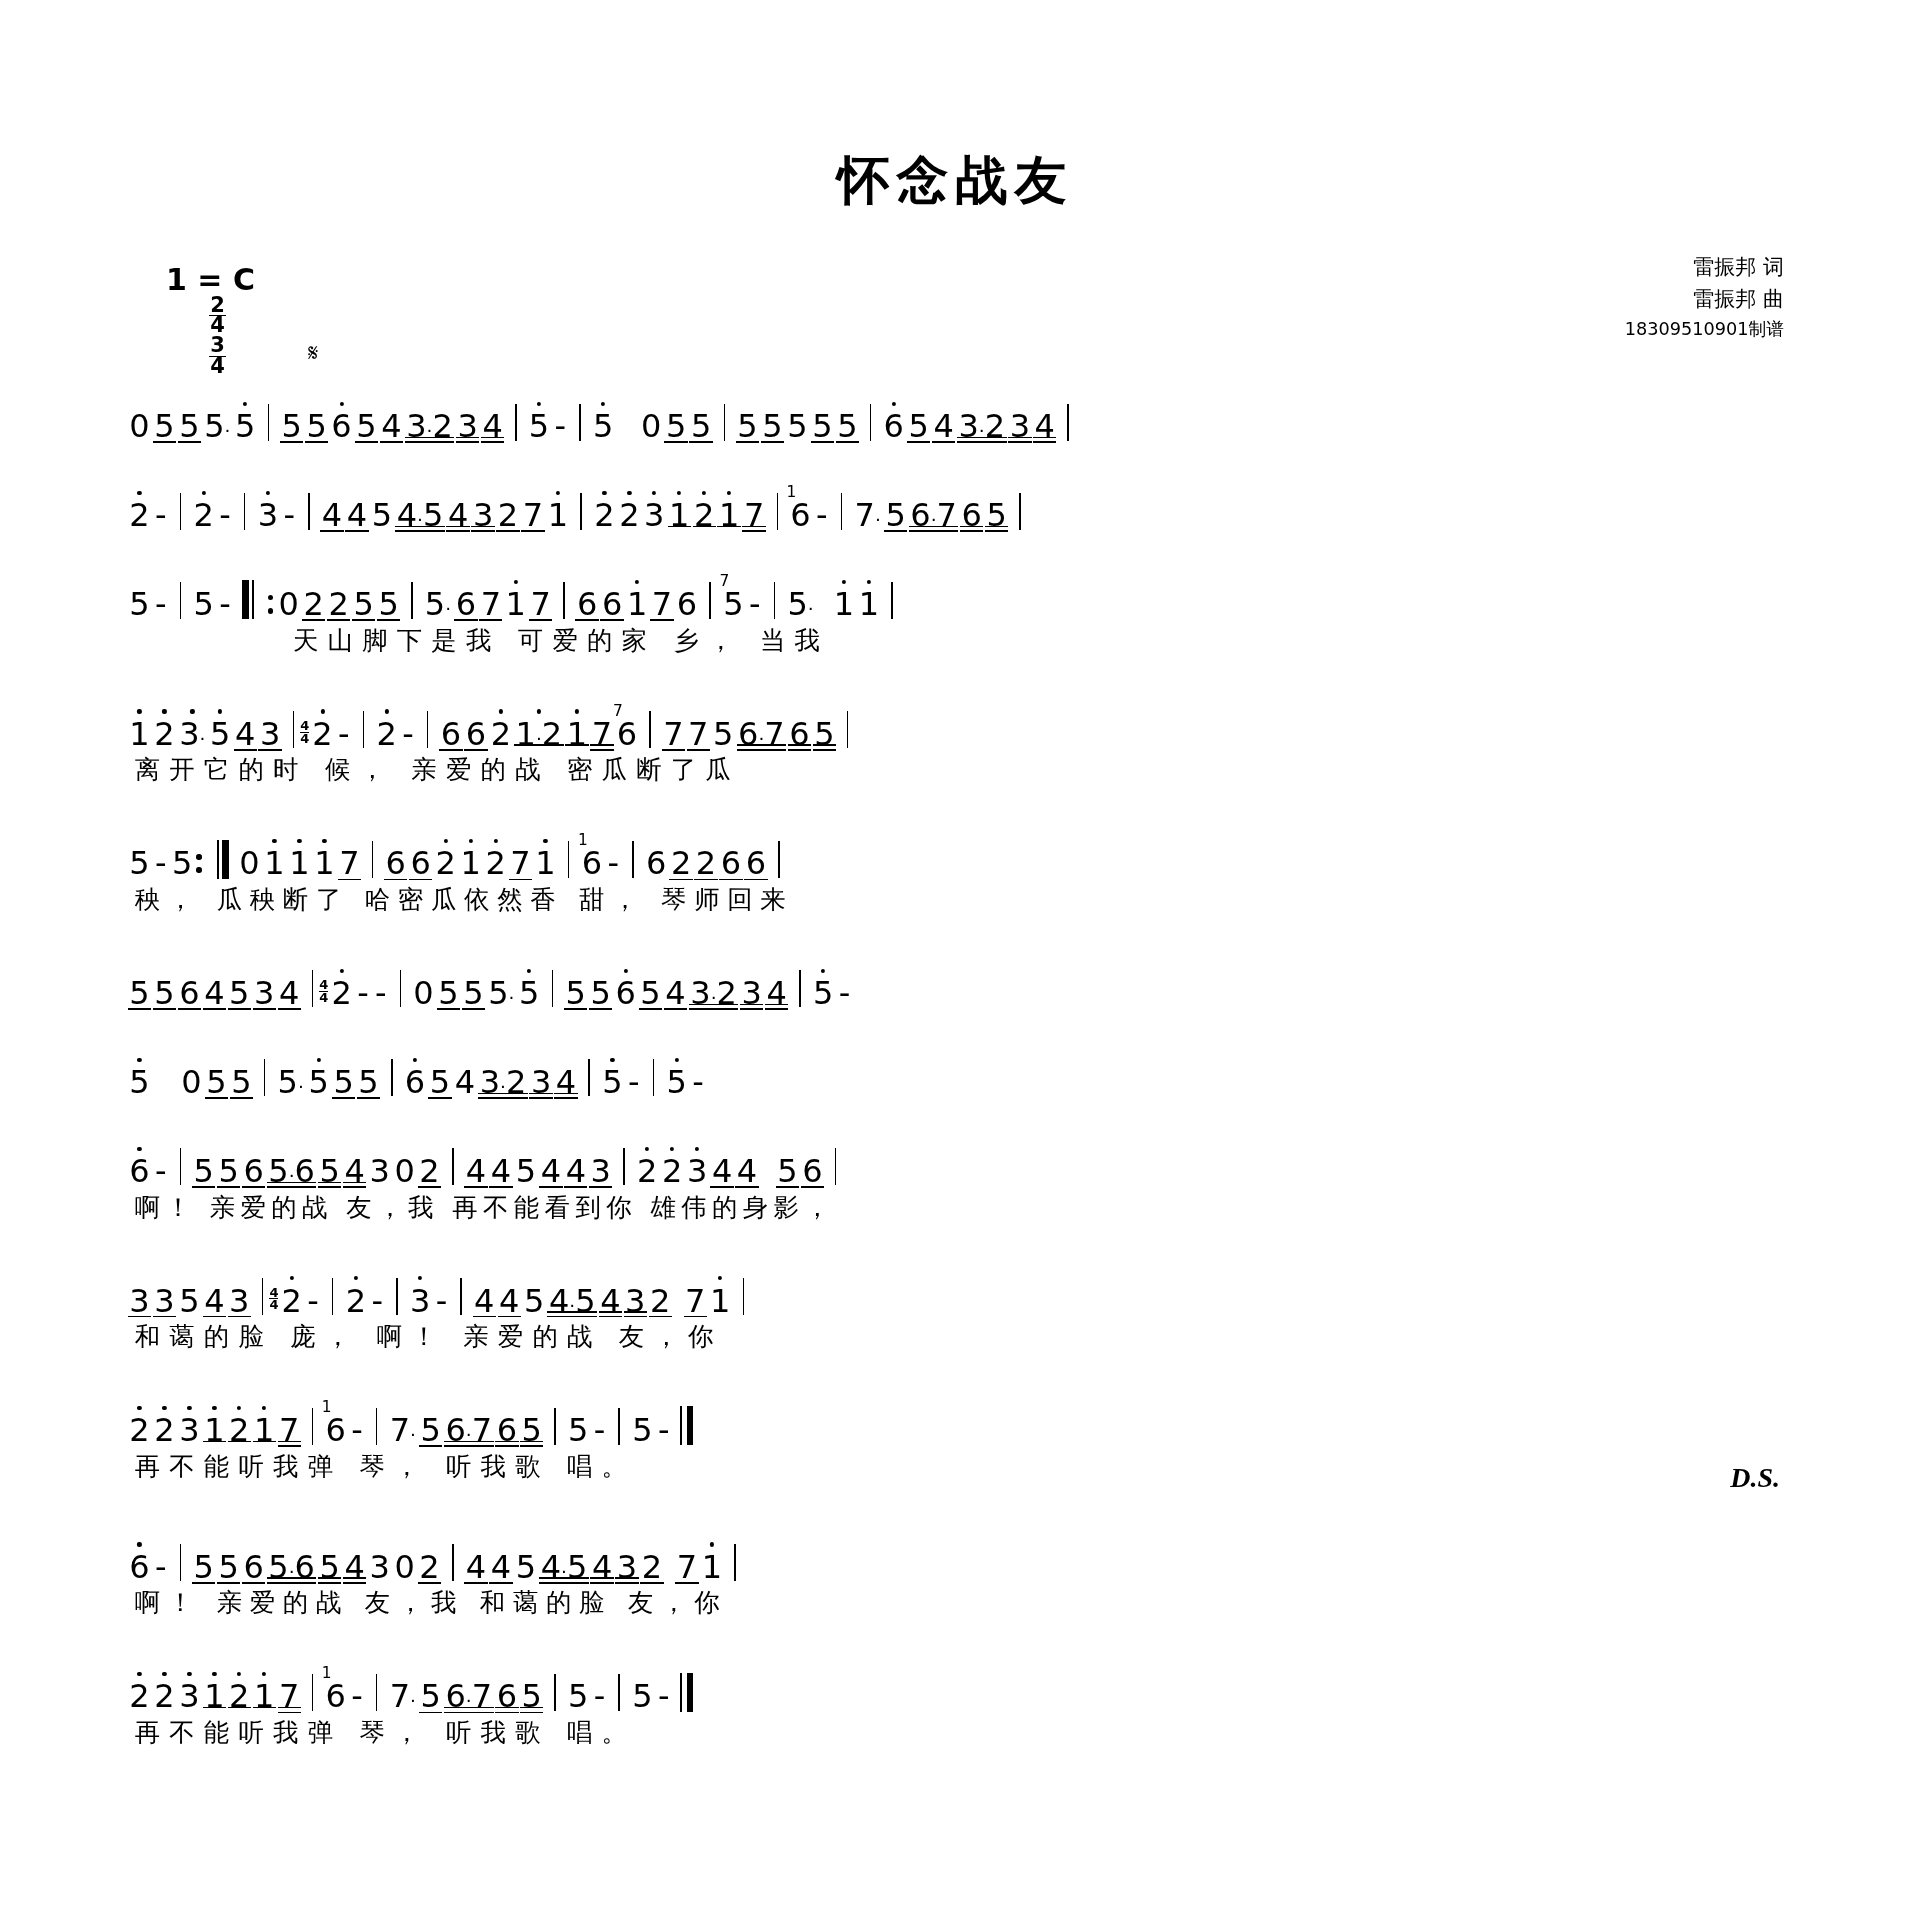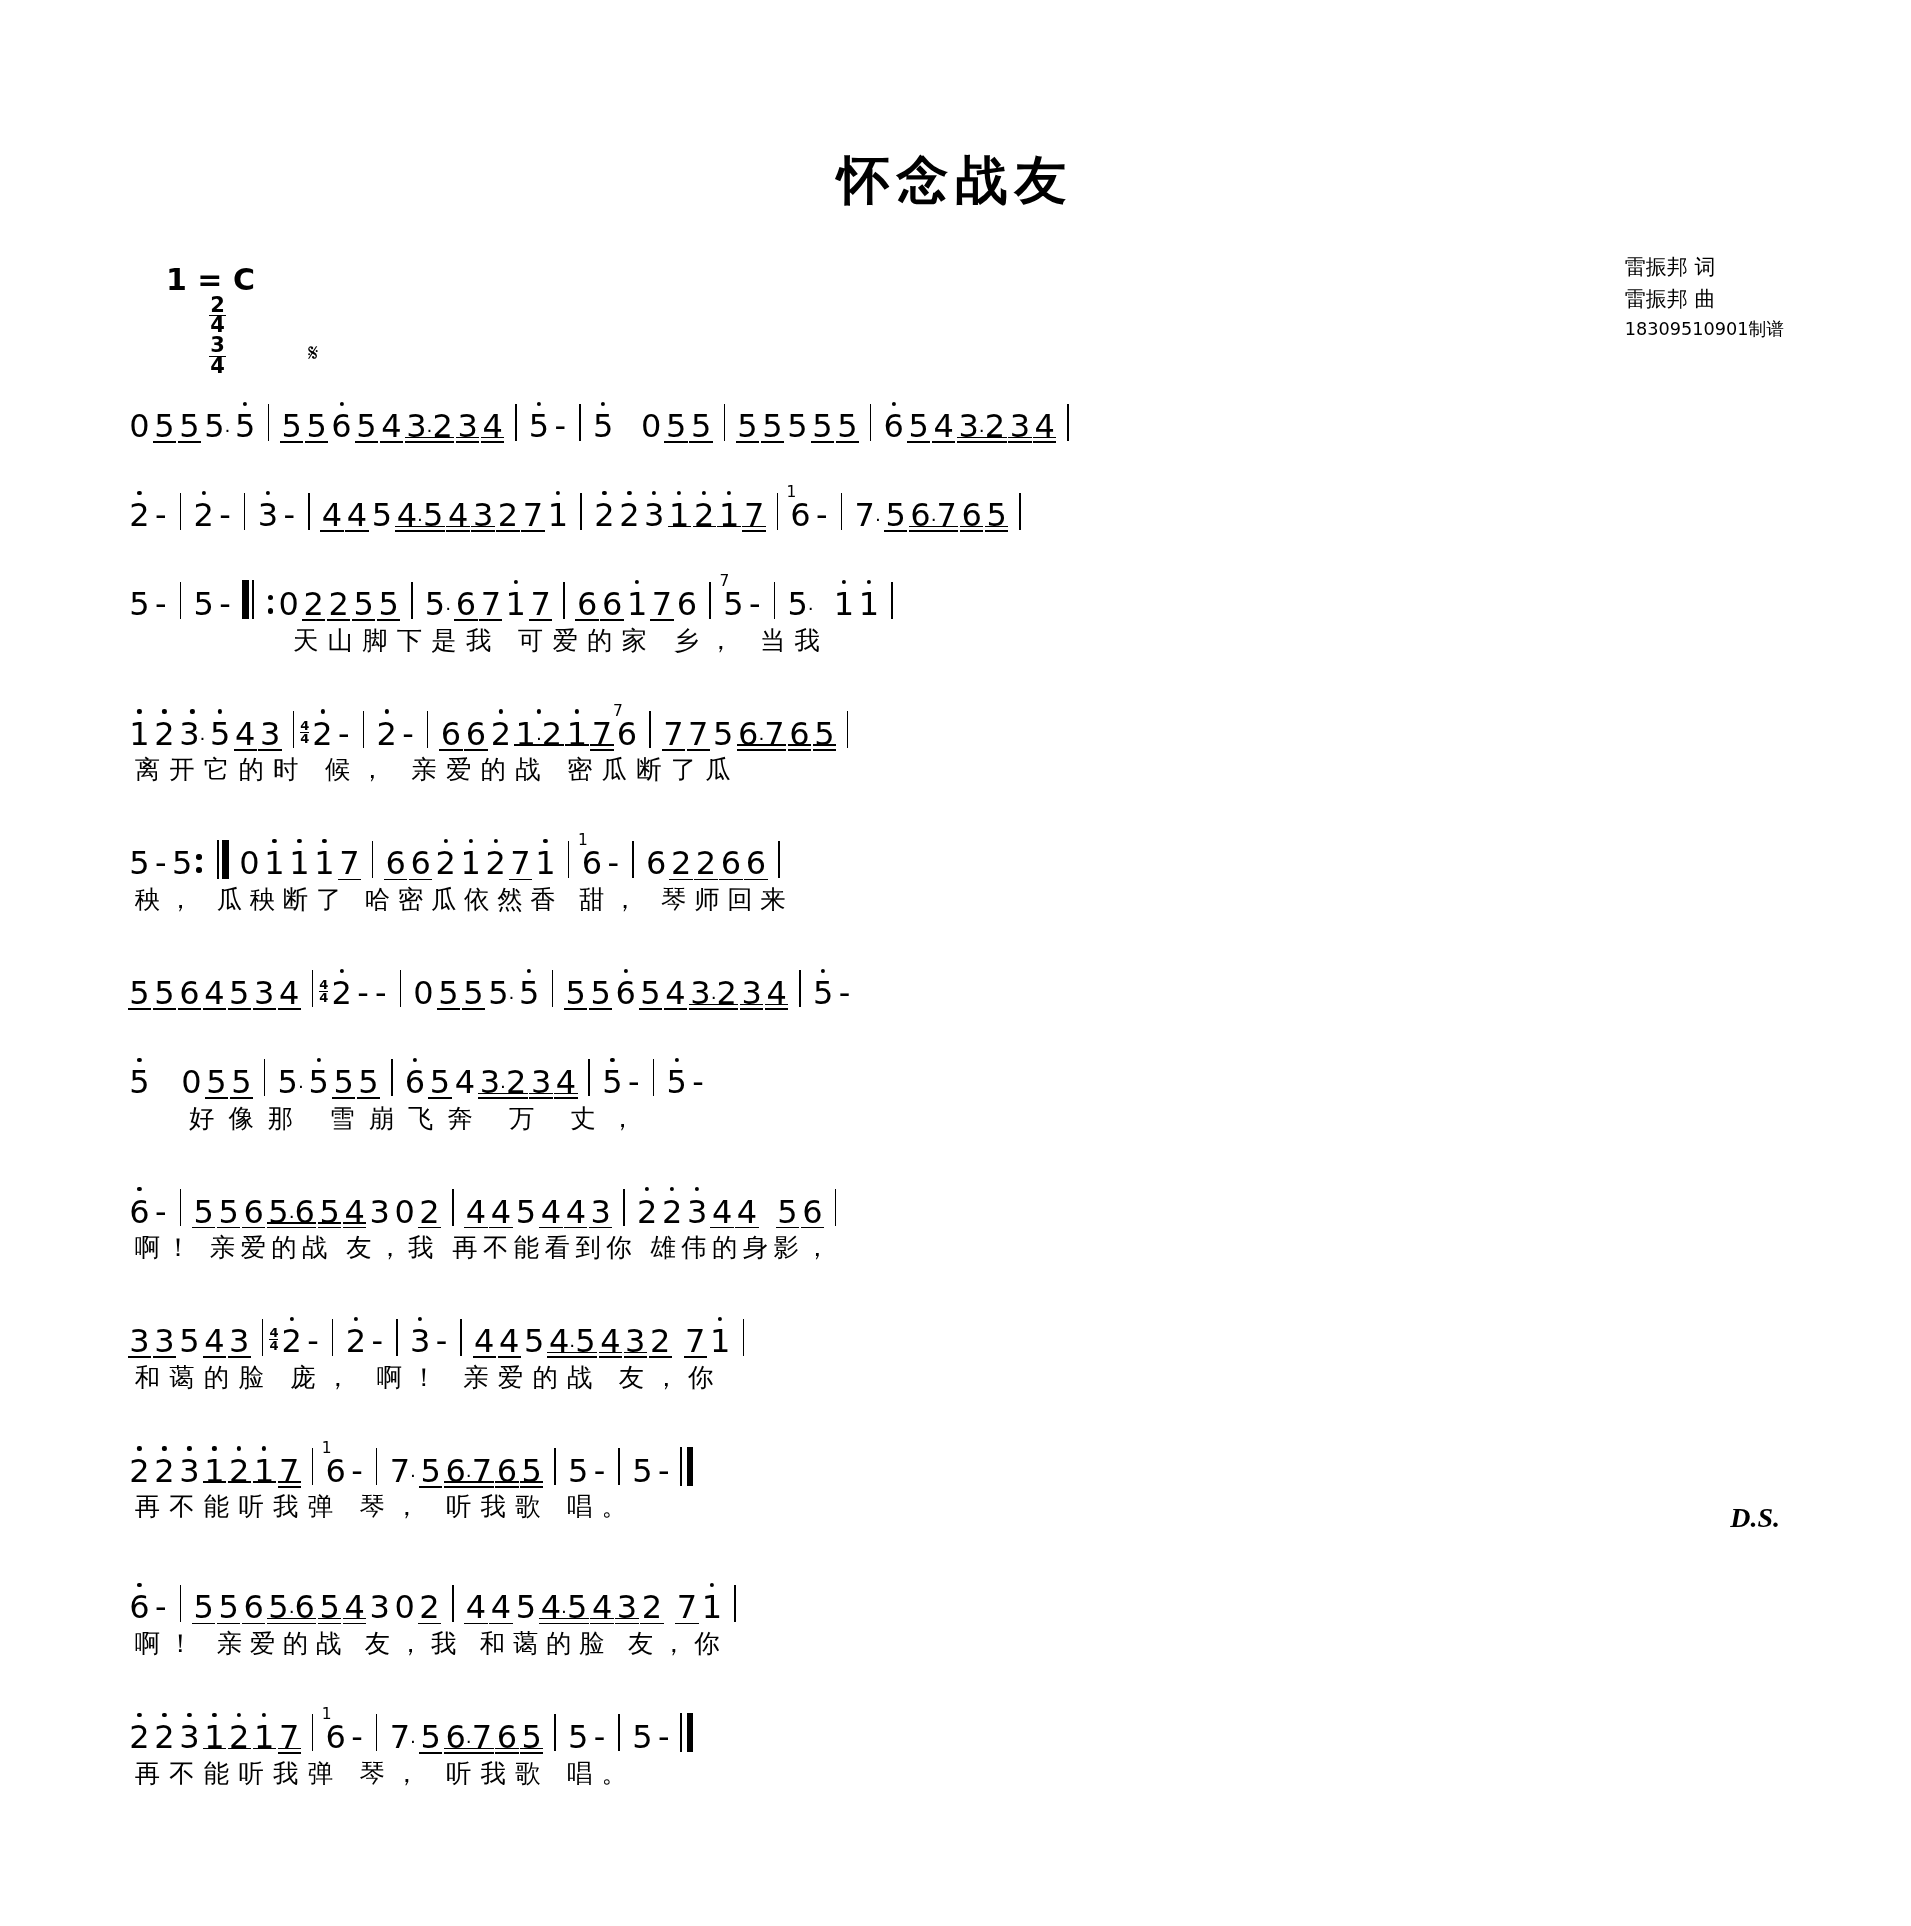--- a/index.html
+++ b/index.html
@@ -58,21 +58,21 @@
     position: relative;
     top: -1.5px;
   }
   .meter .num { border-bottom: 1.9px solid #000; padding: 0 1.5px; }
   .meter .den { padding: 0 1.5px; }
 
   .credits {
     position: absolute;
     right: 127px;
     top: 11.6px;
-    text-align: left;
+    text-align: right;
     font-family: "DejaVu Sans", sans-serif;
     font-size: 21px;
     line-height: 1.55;
   }
   .credits .small {
     font-size: 17.7px;
   }
 
   
   .system {
@@ -534,24 +534,20 @@
         <span class="tok u2">3<span style="font-size:18.5px">·</span>2</span>
           <span class="tok u2">3</span>
           <span class="tok u2">4</span>
         <span class="bar"></span>
         <span class="tok dot-up">5</span>
         <span class="dash">-</span>
         <span class="bar"></span>
         <span class="tok dot-up">5</span>
         <span class="dash">-</span>
       </div>
-      <div class="lyric-line">
-        <span style="display:inline-block;width:62px"></span>
-        <span style="letter-spacing:14px">好像那 雪崩飞奔 万 丈，</span>
-      </div>
     </div>
 
     <div class="sysblock">
       <div class="staff-line">
         <span class="tok dot-up">6</span>
         <span class="dash">-</span>
         <span class="bar"></span>
         <span class="tok u1">5</span>
           <span class="tok u1">5</span>
         <span class="tok u1">6</span>

